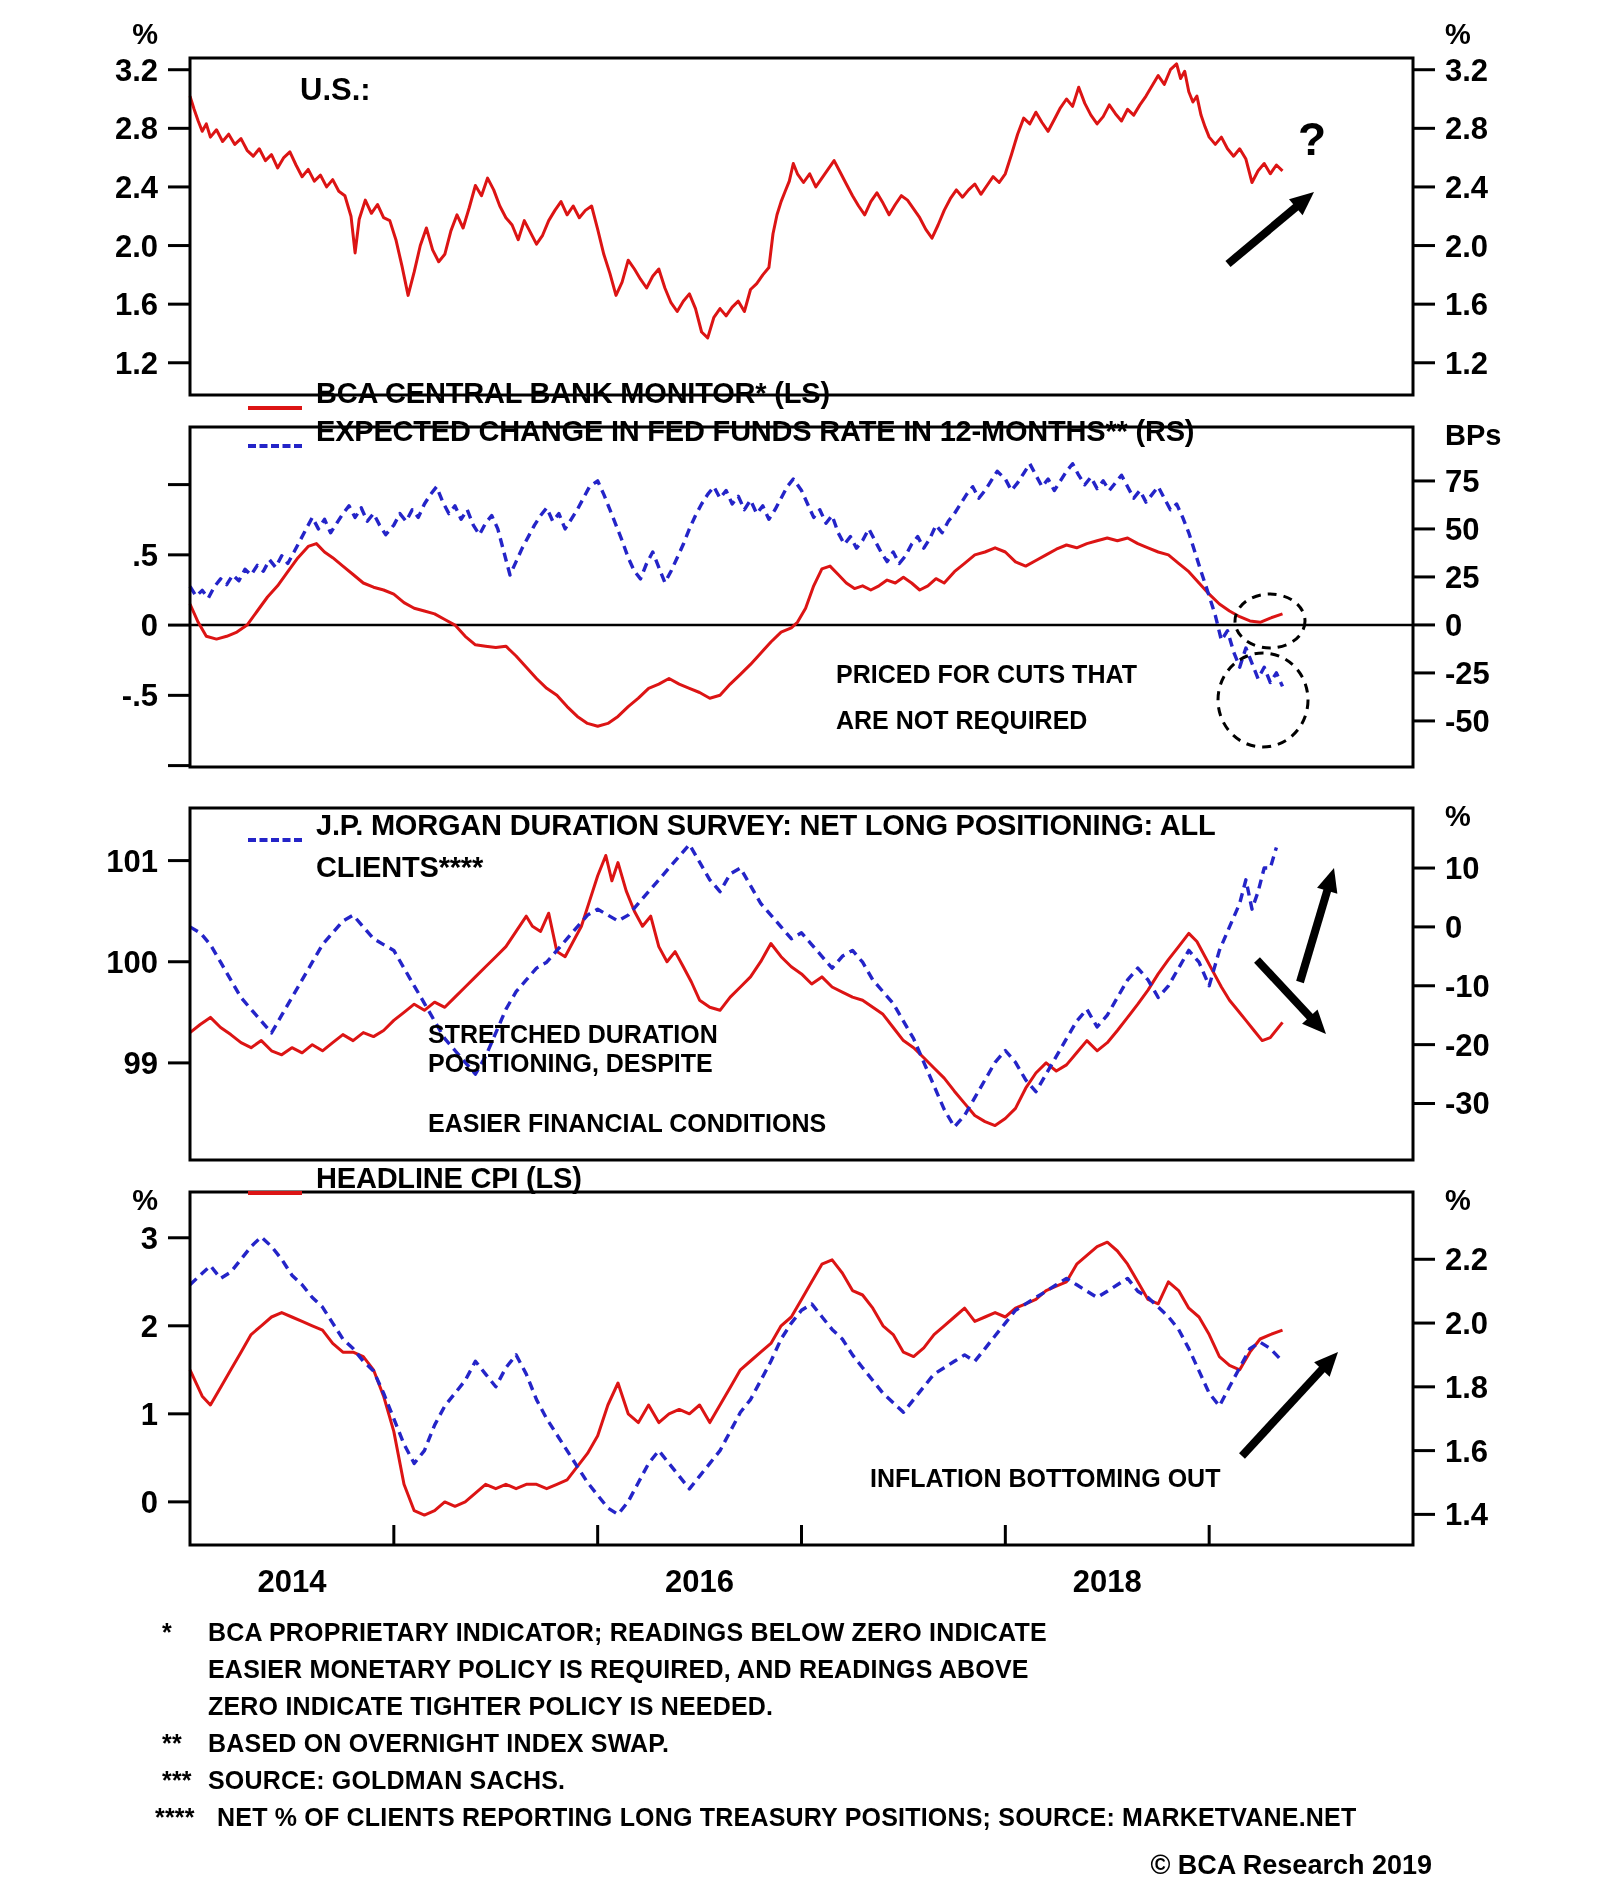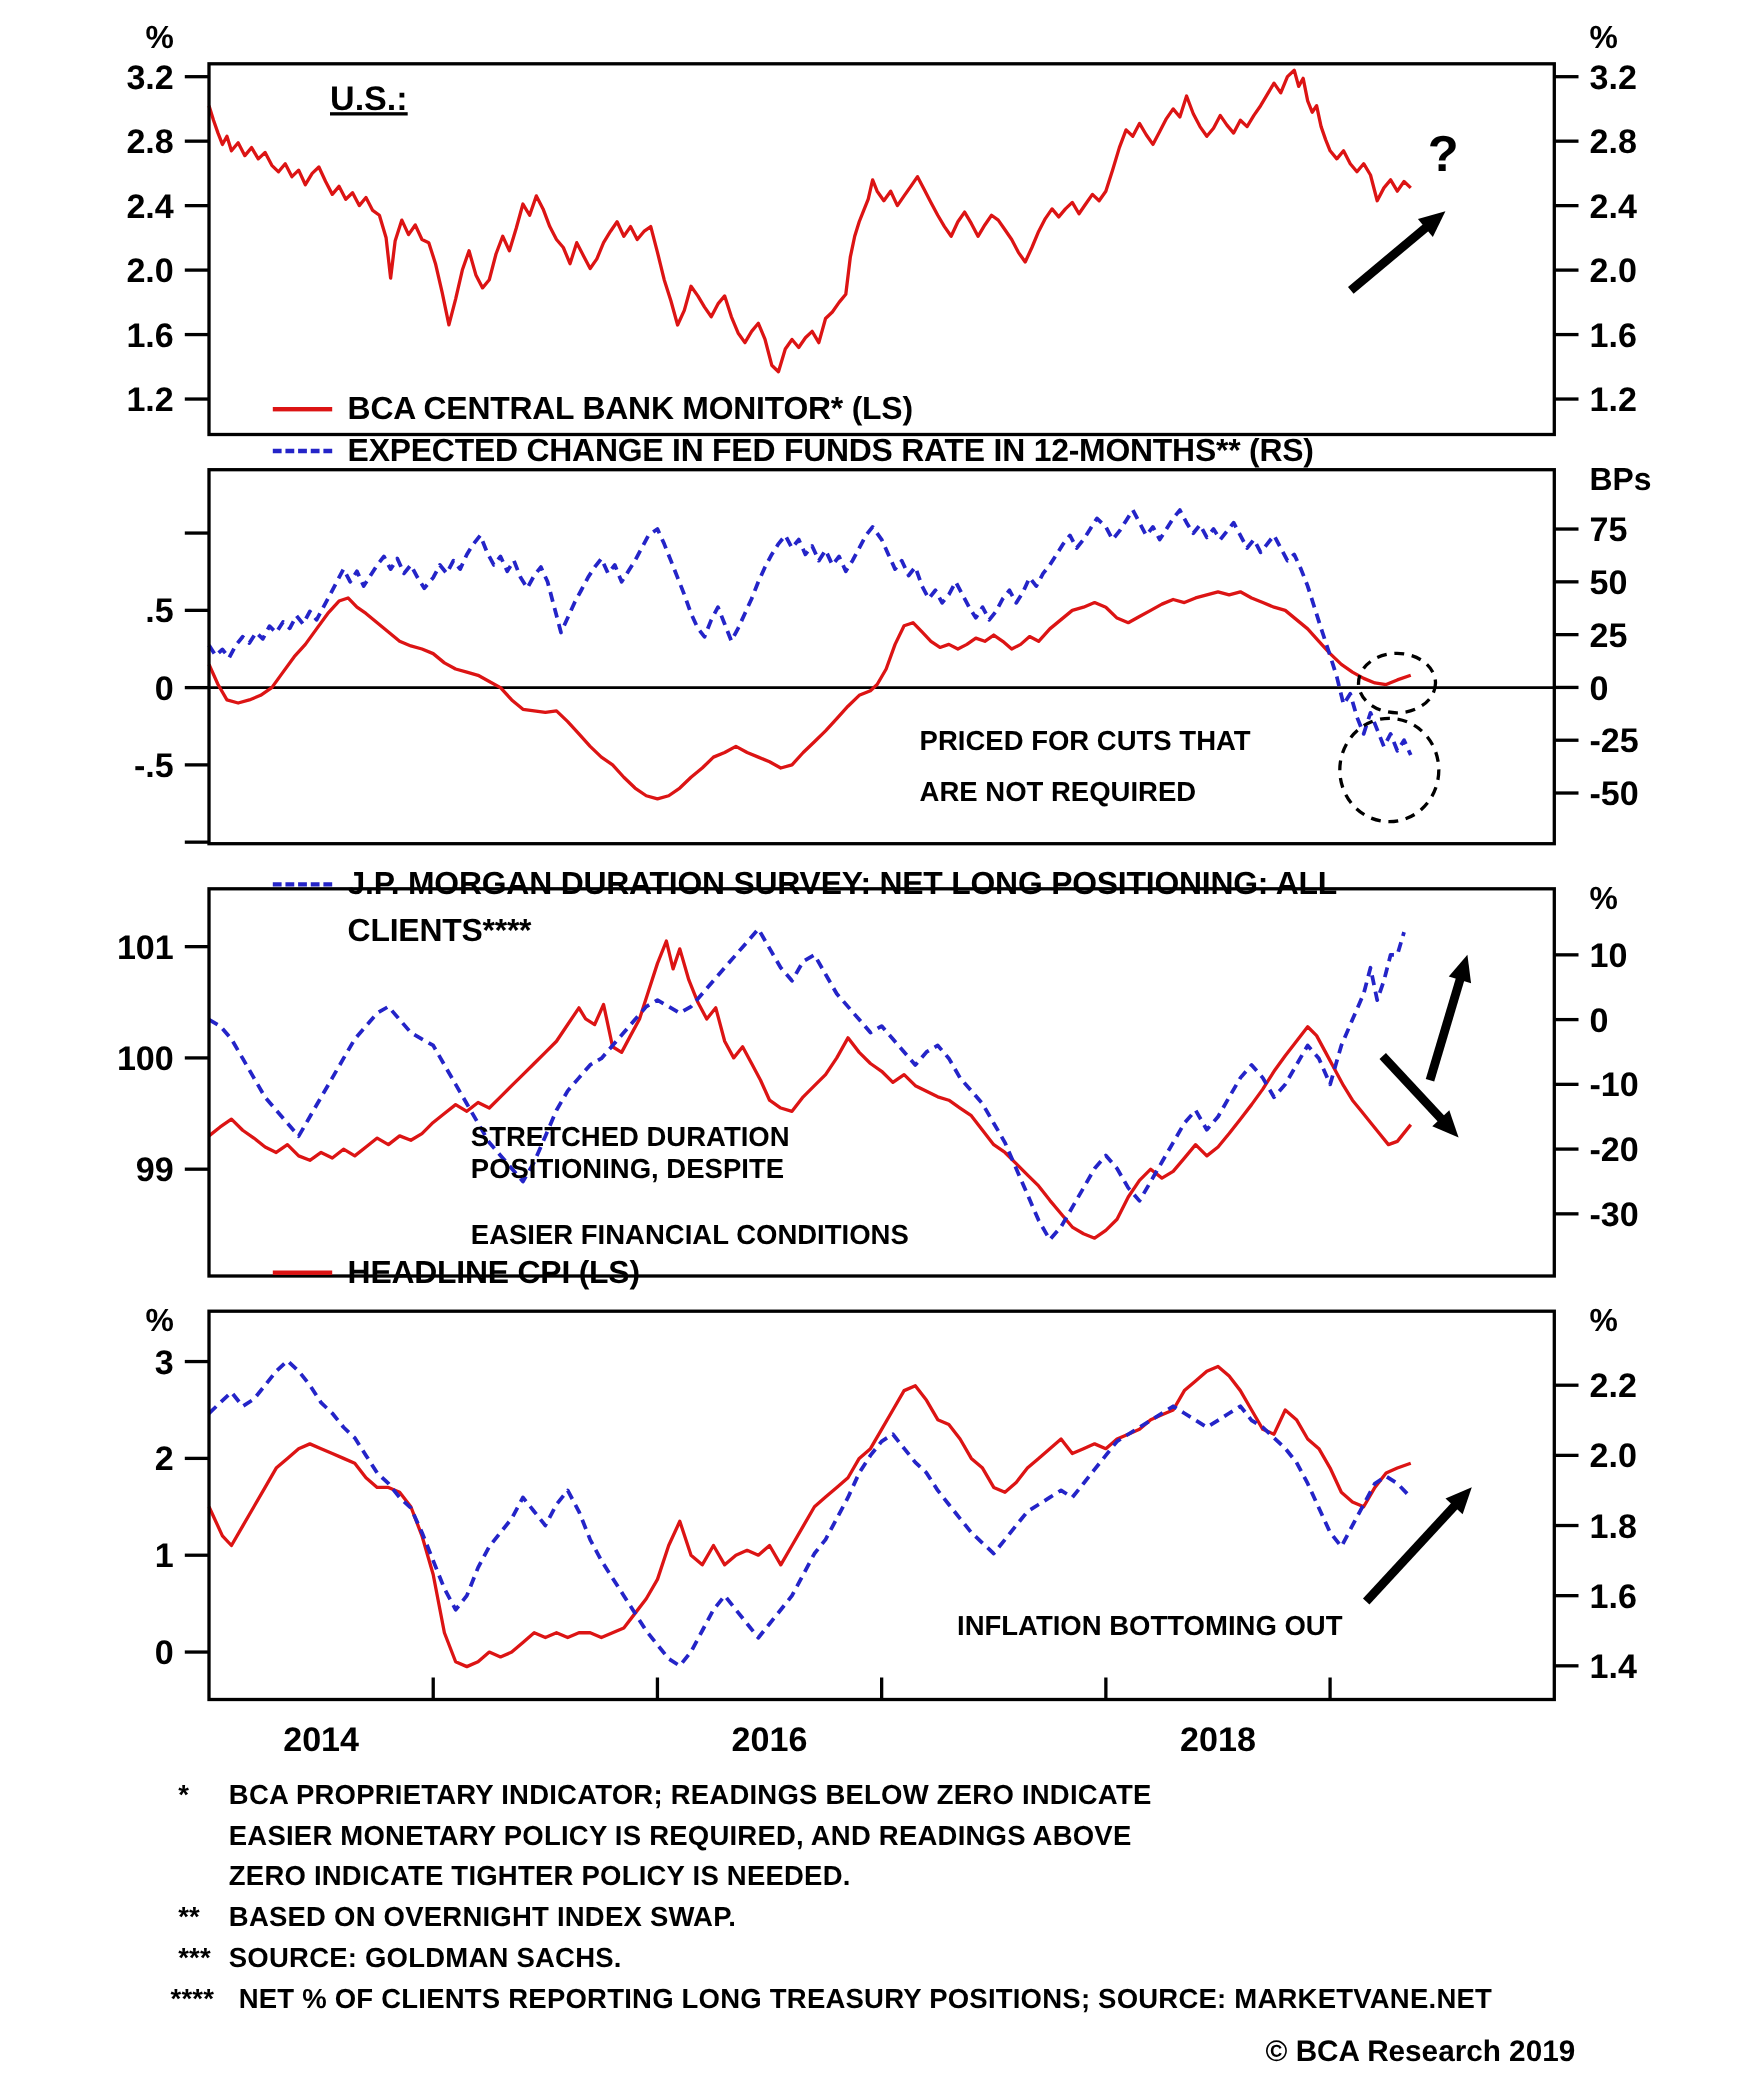--- a/index.html
+++ b/index.html
@@ -13,22 +13,22 @@
     position:relative;
     width:1600px;height:1893px;
     background:var(--bg);
     font-family:"Liberation Sans",sans-serif;
     font-weight:bold;
     color:var(--ink);
     overflow:hidden;
   }
   .abs{position:absolute;}
   #plot{position:absolute;left:0;top:0;}
-  .title-block{left:300px;top:68px;font-size:31px;line-height:44px;letter-spacing:0px;text-decoration:underline;}
-  .lgrow{display:flex;align-items:center;height:32px;}
+  .title-block{left:300px;top:68px;font-size:31px;line-height:44px;letter-spacing:0px;}
+  .lgrow{display:flex;align-items:flex-end;height:32px;margin-top:22px;}
   .lgtext{font-size:29px;letter-spacing:-0.2px;white-space:nowrap;}
   .sw{width:54px;margin-right:14px;flex:0 0 auto;}
   .sw.solid{height:4px;background:var(--red);}
   .sw.dashed{height:0;border-top:4px dashed var(--blue);}
   .anno{font-size:25px;letter-spacing:0px;white-space:nowrap;}
   .qmark{font-size:46px;}
   .fnrow{display:flex;font-size:25px;letter-spacing:0.2px;white-space:nowrap;left:162px;}
   .fnmark{min-width:40px;margin-right:6px;}
   .indent1{padding-left:46px;}
   .copyright{font-size:27px;right:168px;text-align:center;white-space:nowrap;}

